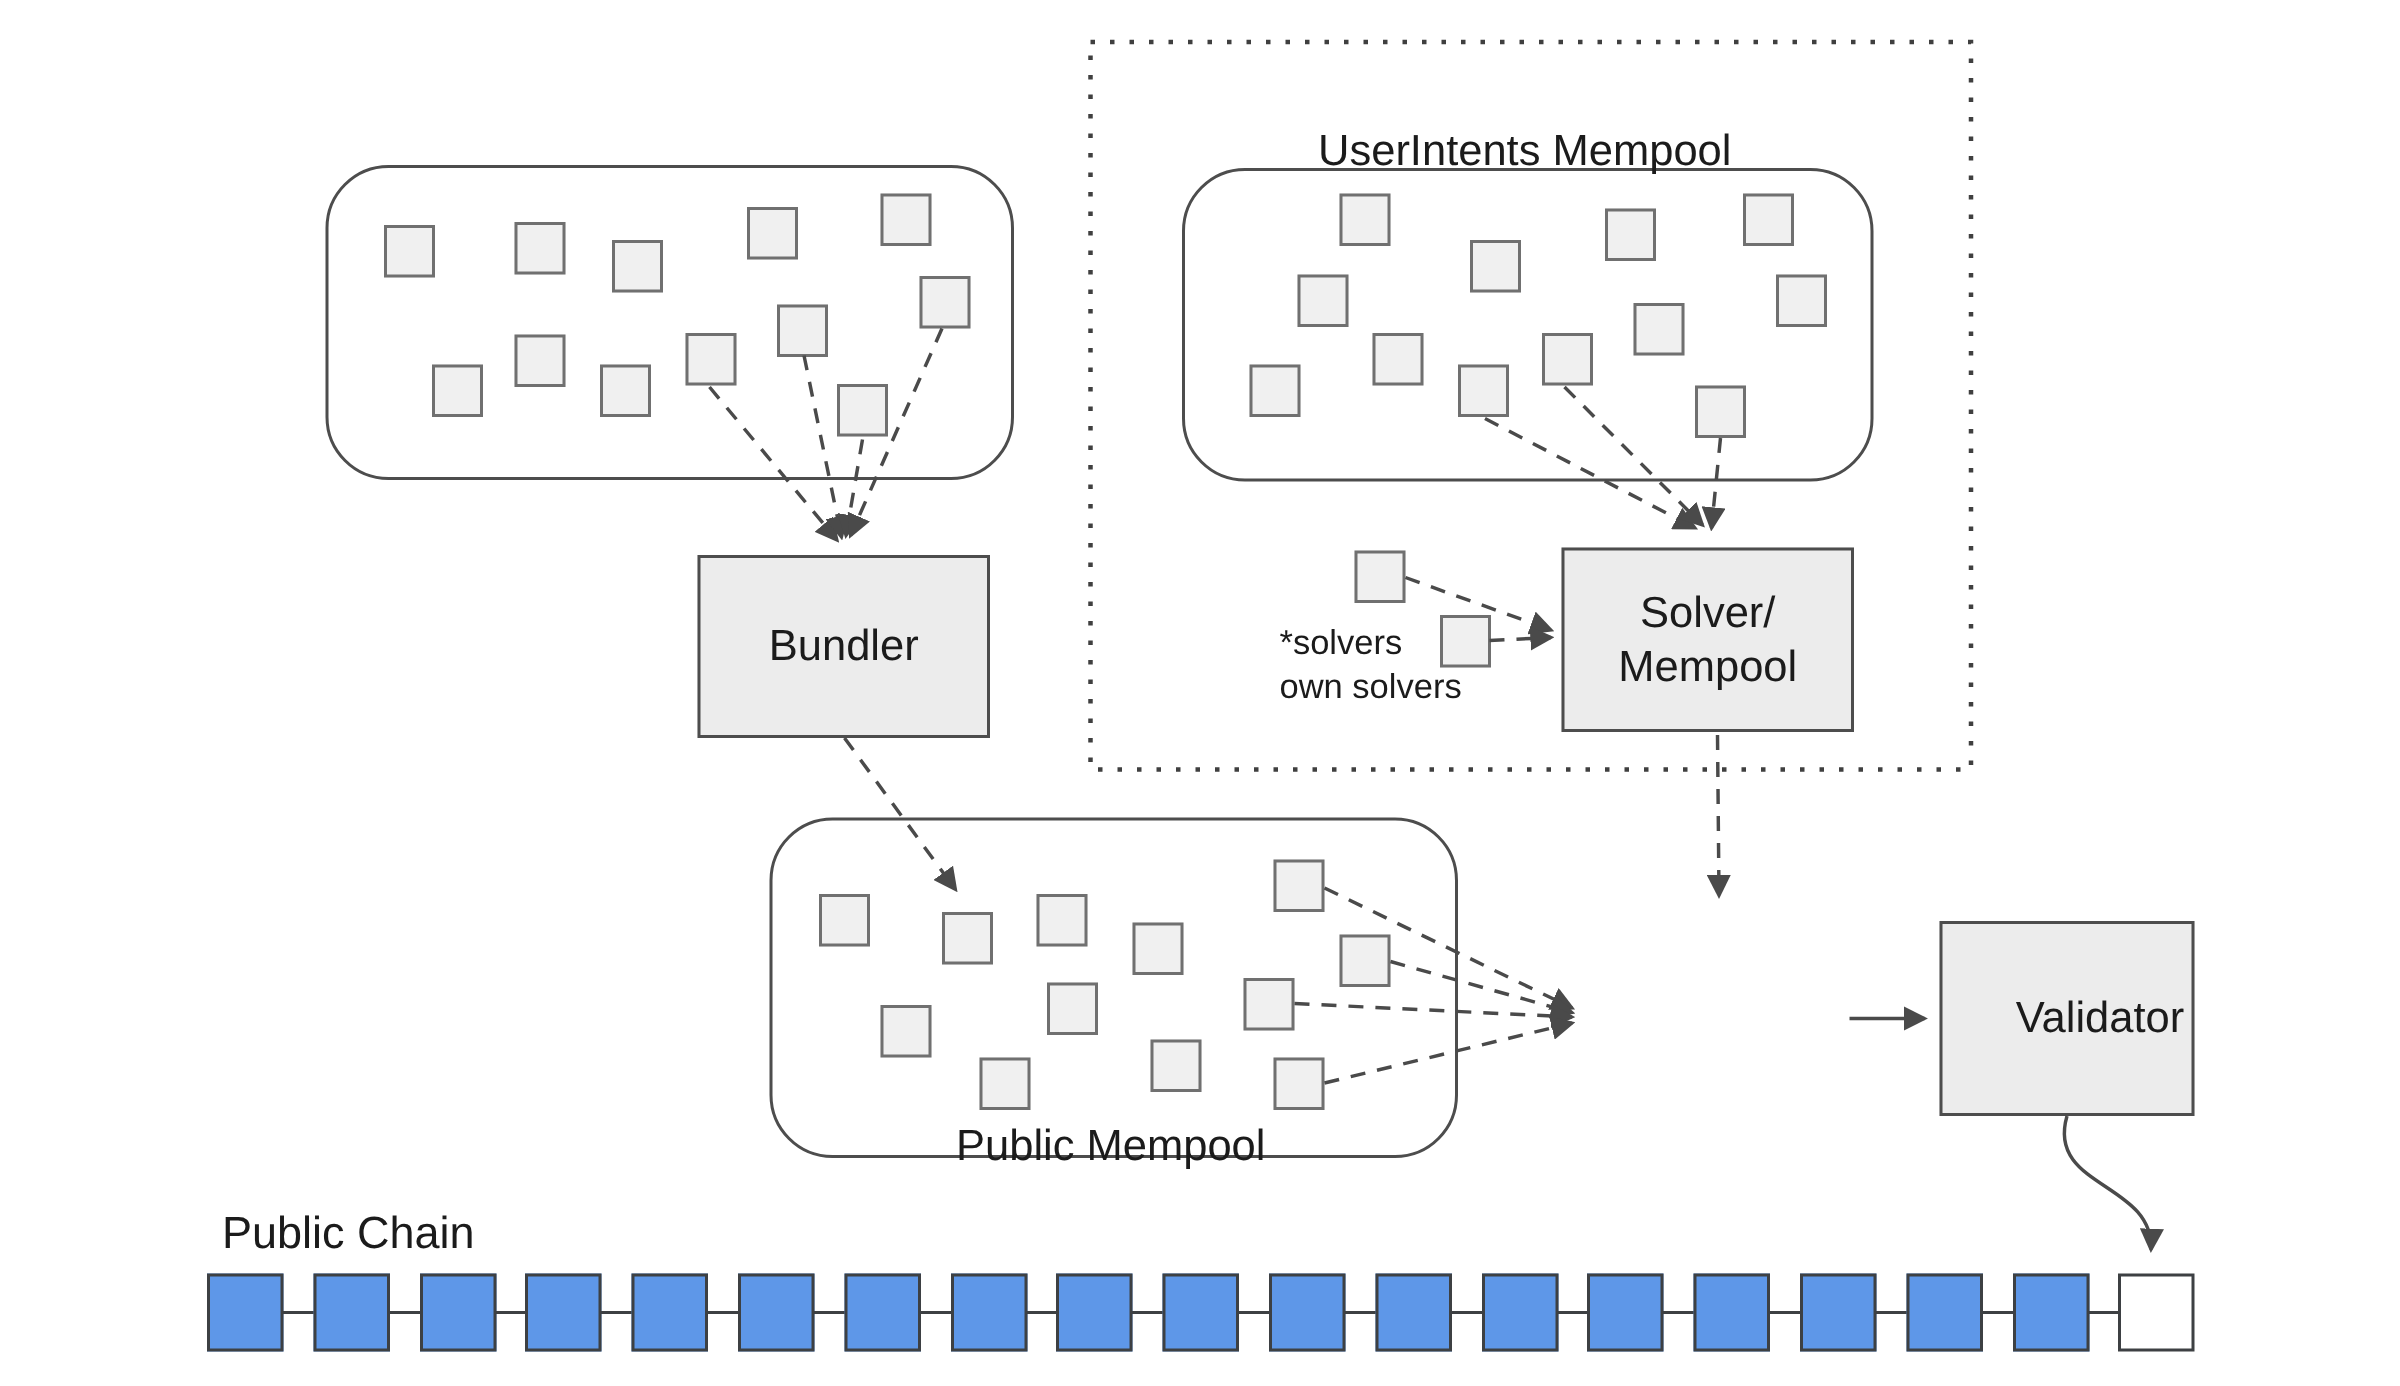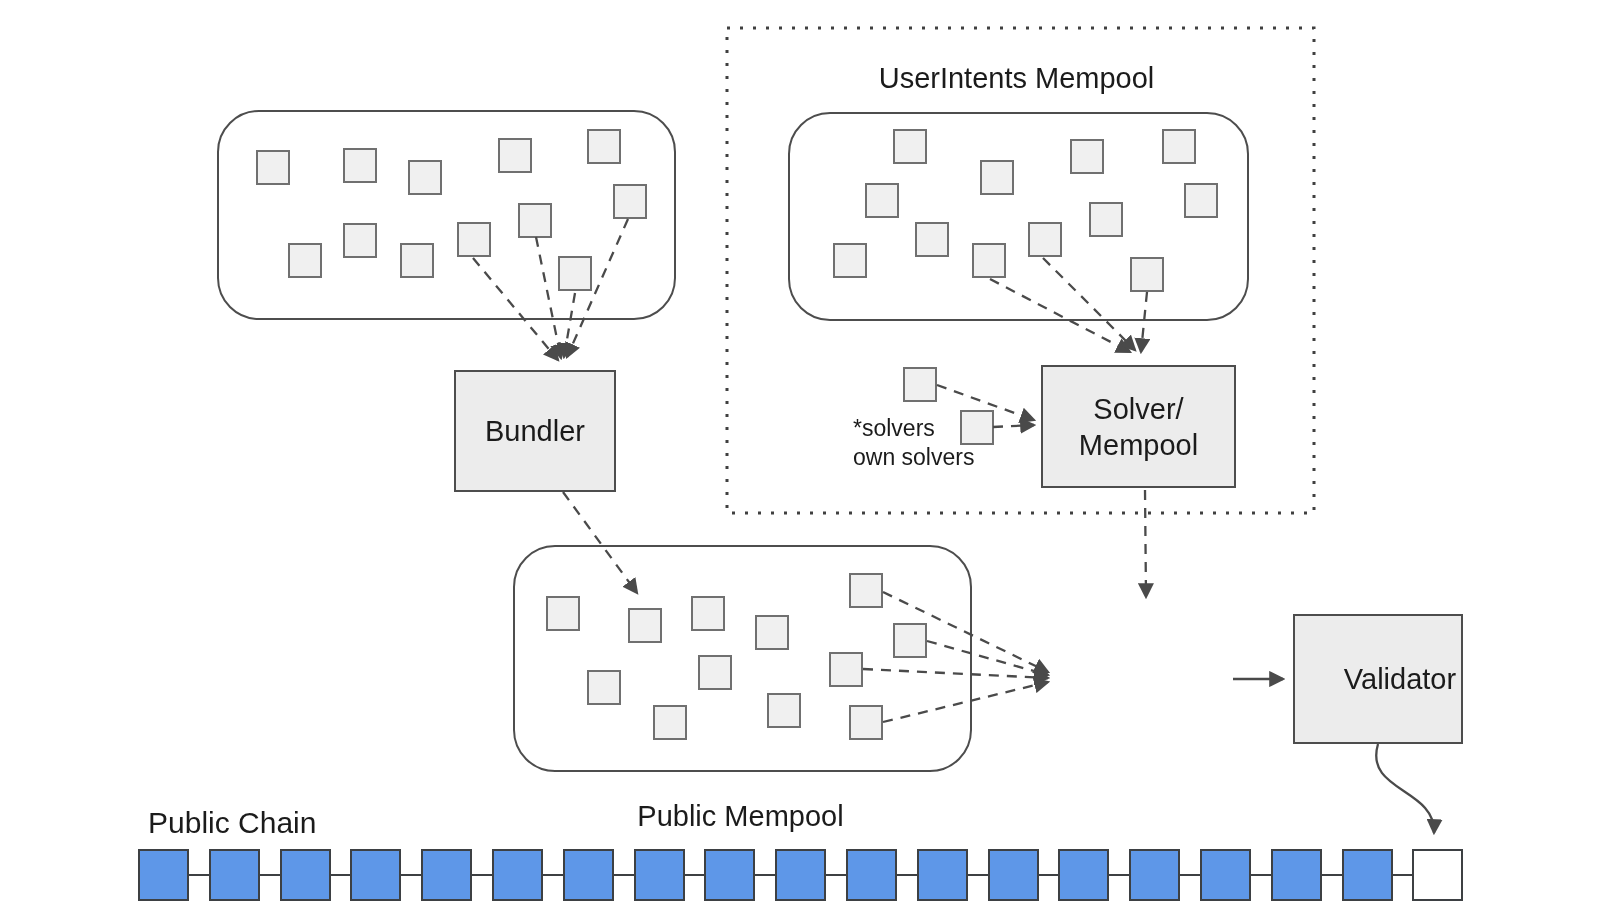--- a/index.html
+++ b/index.html
@@ -8,28 +8,28 @@
   .canvas{position:absolute;left:0;top:0;width:1600px;height:924px;}
   .pool{position:absolute;border:2px solid var(--pool-border,#4d4d4d);border-radius:42px;background:#fff;}
   .p-userops{left:217px;top:110px;width:455px;height:206px;}
   .p-intents{left:788px;top:112px;width:457px;height:205px;}
   .p-public{left:513px;top:545px;width:455px;height:223px;}
   .square{position:absolute;width:34px;height:35px;box-sizing:border-box;
           background:var(--square-fill,#f0f0f0);border:2px solid var(--square-border,#707070);}
   .box{position:absolute;box-sizing:border-box;background:var(--box-fill,#ececec);
        border:2px solid var(--box-border,#4d4d4d);display:flex;flex-direction:column;
        align-items:center;justify-content:center;font-size:29px;line-height:36px;}
-  .b-bundler{left:454px;top:370px;width:162px;height:122px;}
+  .b-bundler{left:465px;top:370px;width:195px;height:122px;}
   .b-solver{left:1041px;top:365px;width:195px;height:123px;}
   .b-builder{left:1065px;top:615px;width:168px;height:128px;}
   .b-validator{left:1293px;top:614px;width:170px;height:130px;padding-left:44px;}
   .title{position:absolute;font-size:29px;text-align:center;white-space:nowrap;}
   .t-userops{left:217px;top:71px;width:455px;}
-  .t-intents{left:788px;top:62px;width:457px;}
-  .t-public{left:513px;top:800px;width:455px;text-align:center;}
+  .t-intents{left:788px;top:85px;width:457px;}
+  .t-public{left:513px;top:748px;width:455px;text-align:center;}
   .t-chain{left:148px;top:806px;text-align:left;font-size:30px;}
   .note{position:absolute;left:853px;top:414px;font-size:23px;line-height:29px;text-align:left;}
   .chain-block{position:absolute;width:51px;height:52px;box-sizing:border-box;
                border:2px solid var(--chain-block-border,#3d4043);
                background:var(--chain-block-fill,#5e97e8);}
   .connector{position:absolute;height:2px;background:var(--chain-block-border,#3d4043);}
   #arrows-svg{position:absolute;left:0;top:0;pointer-events:none;}
   #squares-layer,#chain-layer{position:absolute;left:0;top:0;width:0;height:0;}
 </style>
 </head>

